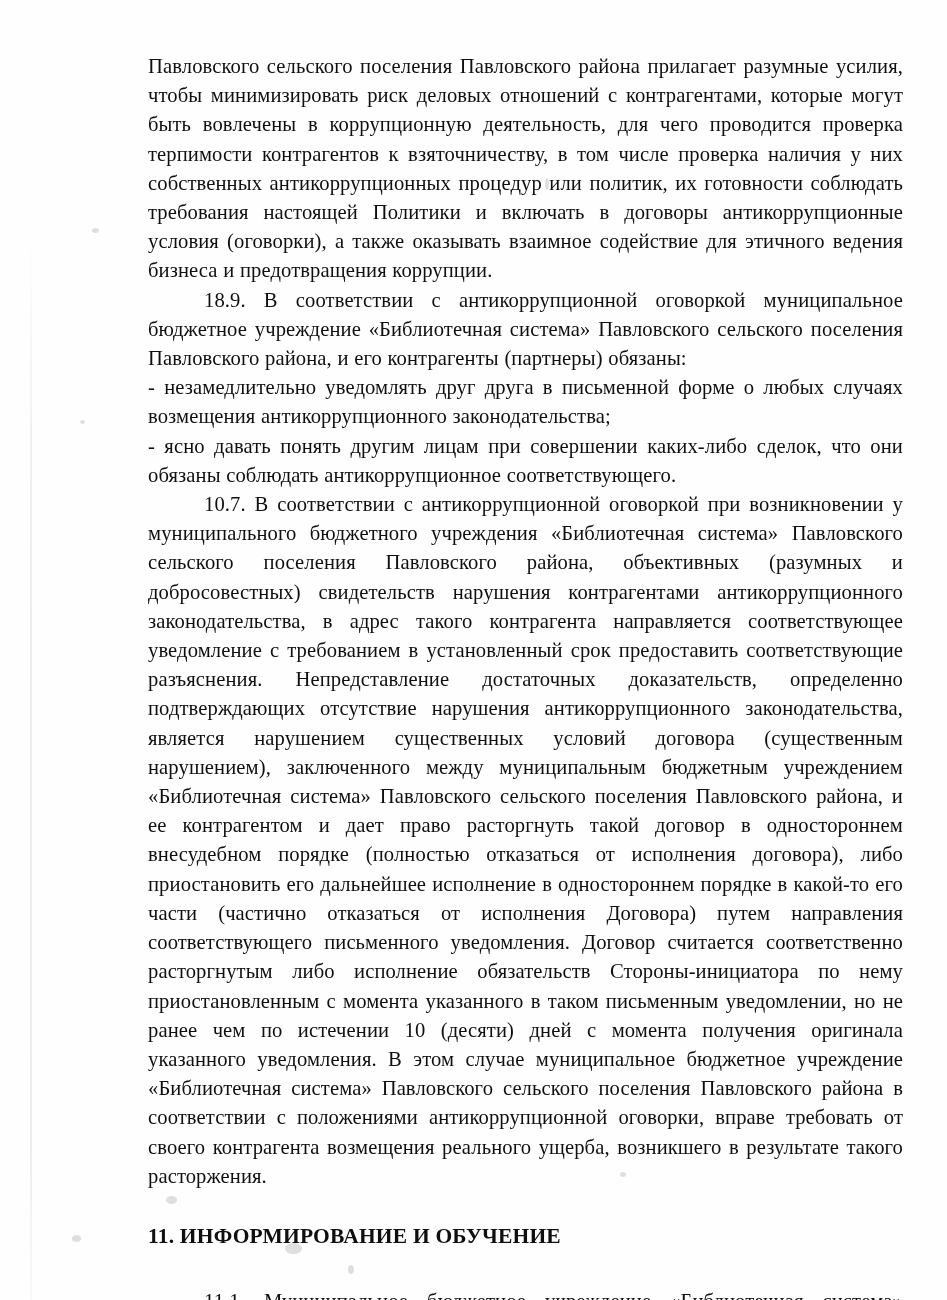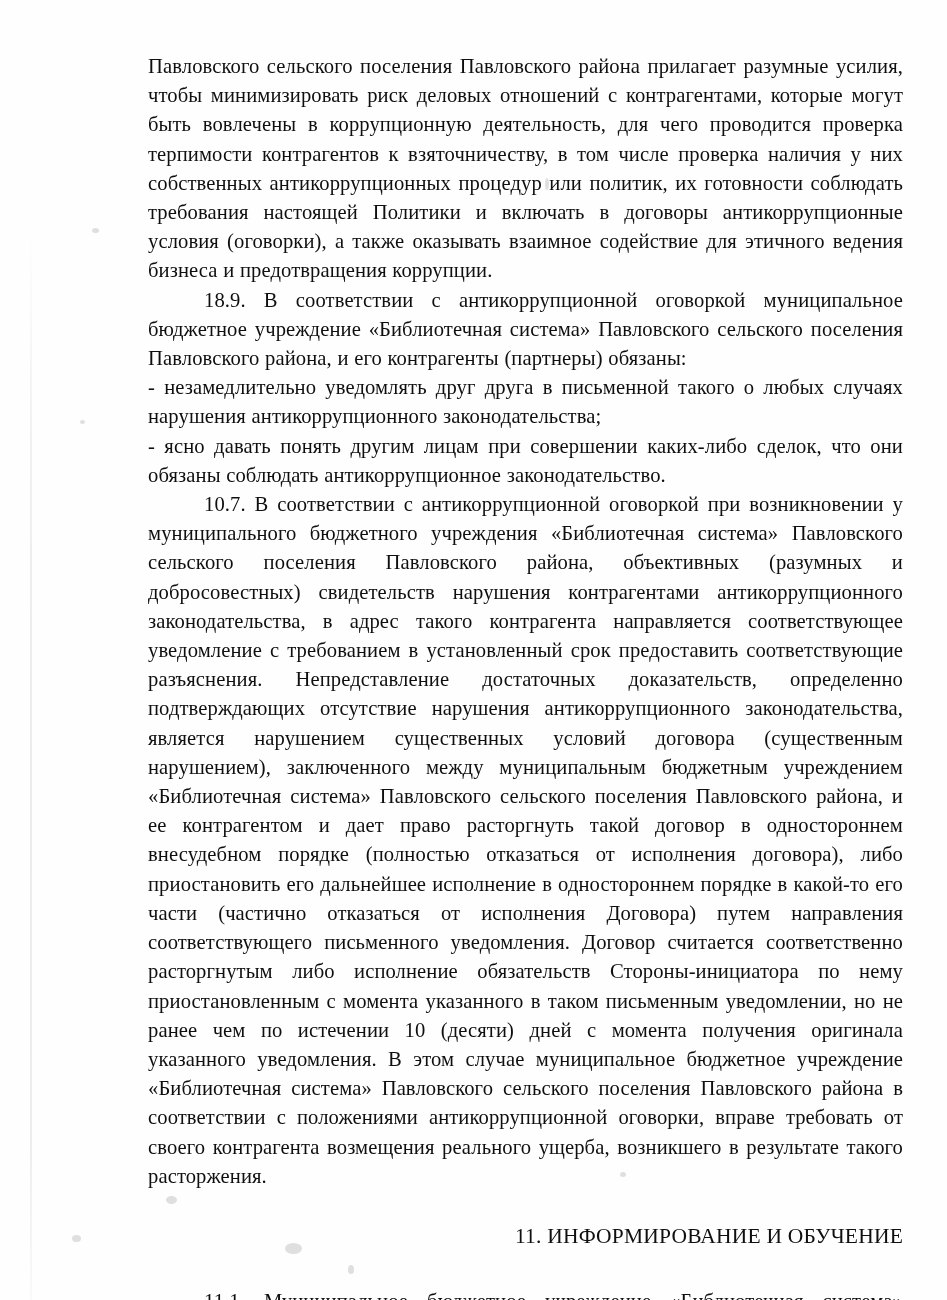--- a/index.html
+++ b/index.html
@@ -64,23 +64,23 @@
   
   p::after {
     content: "";
     display: inline-block;
     width: 100%;
   }
   p.nostretch::after { display: none; }
 
   h2.heading {
     margin: 0;
-    text-align: right;
+    text-align: left;
     font-size: 21.5px;
-    font-weight: normal;
+    font-weight: bold;
     letter-spacing: 0.2px;
     line-height: 30px;
   }
   .gap-heading { height: 30px; }
   .gap-after-heading { height: 36px; }
 </style>
 </head>
 <body>
 
 <div class="page">
@@ -95,23 +95,23 @@
   <div class="speck" style="left:348px; top:1265px; width:6px; height:9px;"></div>
   <div class="speck" style="left:620px; top:1172px; width:6px; height:5px;"></div>
   <div class="speck" style="left:545px; top:178px; width:4px; height:12px;"></div>
 
   <div class="textblock">
 
     <p class="nostretch">Павловского сельского поселения Павловского района прилагает разумные усилия, чтобы минимизировать риск деловых отношений с контрагентами, которые могут быть вовлечены в коррупционную деятельность, для чего проводится проверка терпимости контрагентов к взяточничеству, в том числе проверка наличия у них собственных антикоррупционных процедур или политик, их готовности соблюдать требования настоящей Политики и включать в договоры антикоррупционные условия (оговорки), а также оказывать взаимное содействие для этичного ведения бизнеса и предотвращения коррупции.</p>
 
     <p class="indent nostretch">18.9. В соответствии с антикоррупционной оговоркой муниципальное бюджетное учреждение «Библиотечная система» Павловского сельского поселения Павловского района,  и его контрагенты (партнеры) обязаны:</p>
 
-    <p class="nostretch">- незамедлительно уведомлять друг друга в письменной такого о любых случаях нарушения антикоррупционного законодательства;</p>
+    <p class="nostretch">- незамедлительно уведомлять друг друга в письменной форме о любых случаях возмещения антикоррупционного законодательства;</p>
 
-    <p class="nostretch">- ясно давать понять другим лицам при совершении каких-либо сделок, что они обязаны соблюдать антикоррупционное законодательство.</p>
+    <p class="nostretch">- ясно давать понять другим лицам при совершении каких-либо сделок, что они обязаны соблюдать антикоррупционное соответствующего.</p>
 
     <p class="indent nostretch">10.7. В соответствии с антикоррупционной оговоркой при возникновении у муниципального бюджетного учреждения «Библиотечная система» Павловского сельского поселения Павловского района, объективных (разумных и добросовестных) свидетельств нарушения контрагентами антикоррупционного законодательства,  в адрес такого контрагента направляется соответствующее уведомление с требованием в установленный срок предоставить соответствующие разъяснения. Непредставление достаточных доказательств, определенно подтверждающих отсутствие нарушения антикоррупционного законодательства, является нарушением существенных условий договора (существенным нарушением), заключенного между муниципальным бюджетным учреждением «Библиотечная система» Павловского сельского поселения Павловского района, и ее контрагентом и дает право расторгнуть такой договор в одностороннем внесудебном порядке (полностью отказаться от исполнения договора), либо приостановить его дальнейшее исполнение в одностороннем порядке в какой-то его части (частично отказаться от исполнения Договора) путем направления соответствующего письменного уведомления. Договор считается соответственно расторгнутым либо исполнение обязательств Стороны-инициатора по нему приостановленным с момента указанного в таком письменным уведомлении, но не ранее чем по истечении 10 (десяти) дней с момента получения оригинала указанного уведомления. В этом случае муниципальное бюджетное учреждение «Библиотечная система» Павловского сельского поселения Павловского района в соответствии с положениями антикоррупционной оговорки, вправе требовать от своего контрагента возмещения реального ущерба, возникшего в результате такого расторжения.</p>
 
     <div class="gap-heading"></div>
 
     <h2 class="heading">11. ИНФОРМИРОВАНИЕ И ОБУЧЕНИЕ</h2>
 
     <div class="gap-after-heading"></div>
 
     <p class="indent nostretch">11.1. Муниципальное бюджетное  учреждение  «Библиотечная система» Павловского сельского поселения Павловского района  размещает настоящую</p>

